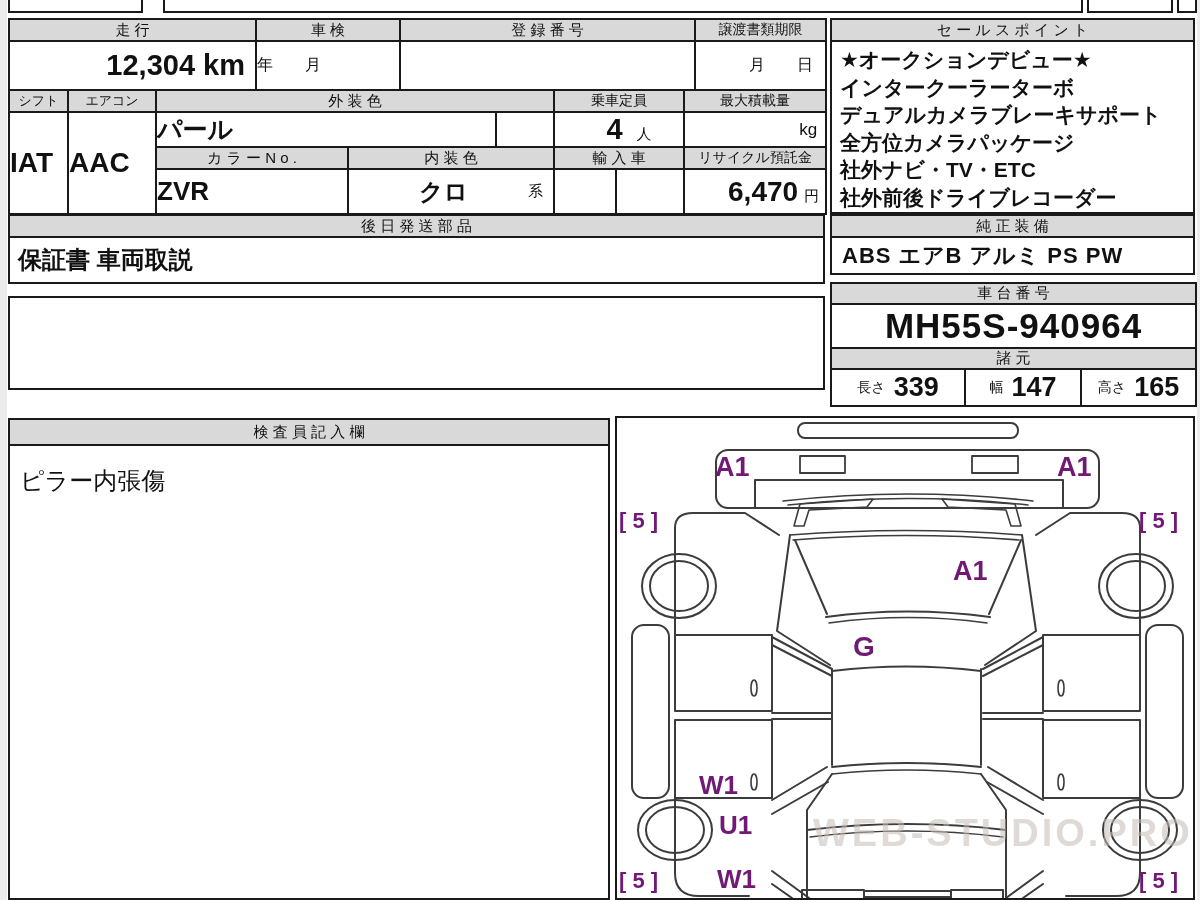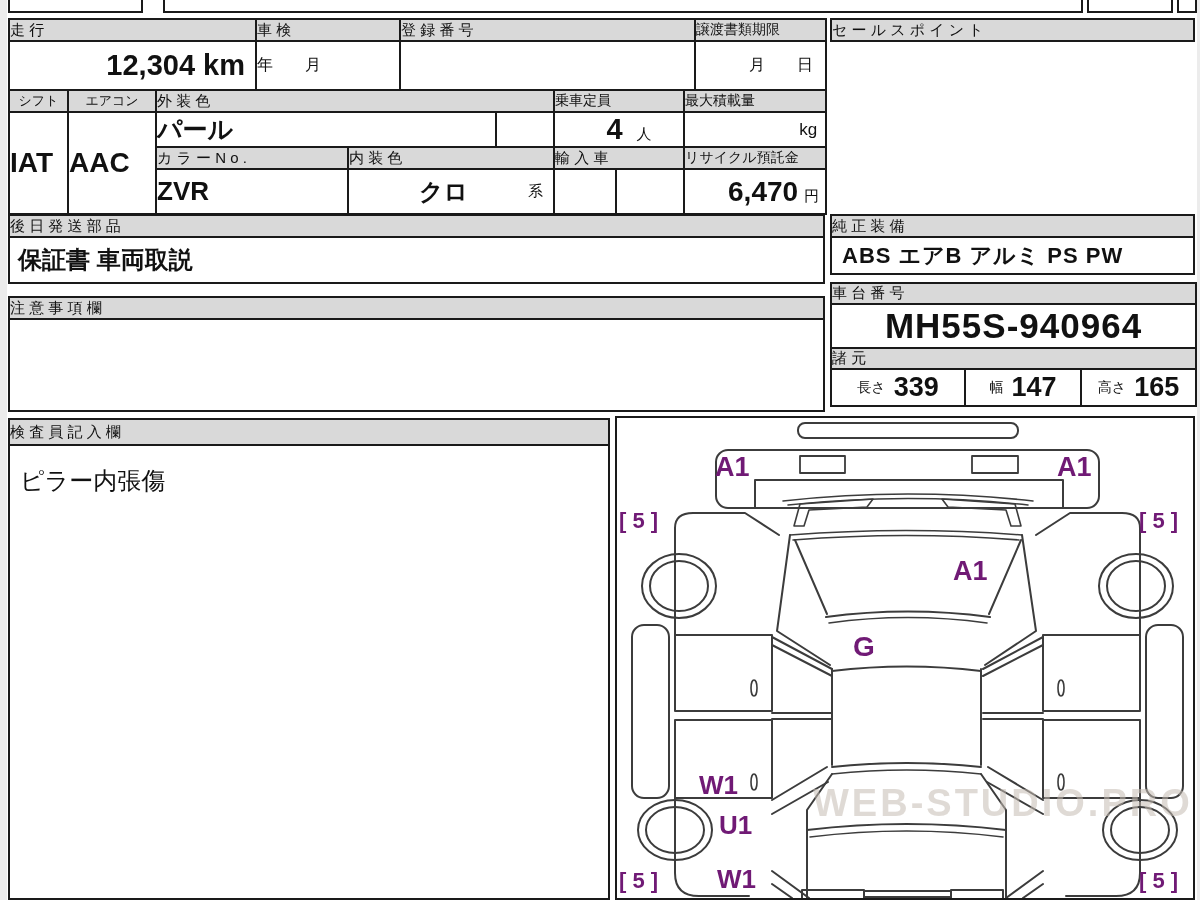--- a/index.html
+++ b/index.html
@@ -4,21 +4,21 @@
 <style>
   * { margin:0; padding:0; box-sizing:border-box; }
   html,body { width:1200px; height:900px; background:#f0f0f0; overflow:hidden; }
   body { font-family:"Liberation Sans","DejaVu Sans",sans-serif; color:#111; }
   .sheet { position:absolute; left:0; top:0; width:1200px; height:900px; background:#ffffff; }
   .edge { position:absolute; background:#ececec; }
 
   
   table { border-collapse:collapse; table-layout:fixed; position:absolute; }
   td { border:2px solid #1a1a1a; padding:0; overflow:hidden; vertical-align:middle; }
-  .hdr { background:#d9d9d9; font-size:15px; font-weight:normal; color:#111; }
+  .hdr { background:#d9d9d9; text-align:center; font-size:15px; font-weight:normal; color:#111; }
   .hdr-sm { background:#d9d9d9; text-align:center; font-size:13px; }
   .center { text-align:left; }
   .right { text-align:right; }
 
   
   .topcell { position:absolute; top:0; height:13px; border:2px solid #1a1a1a; border-top:none; background:#fff; }
 
   .big { font-size:29px; font-weight:bold; }
   .unit { font-size:15px; font-weight:normal; }
 
@@ -28,21 +28,21 @@
 
   .dim-cell { display:flex; align-items:center; justify-content:center; gap:8px; height:100%; }
   .dim-label { font-size:14px; }
   .dim-value { font-size:27px; font-weight:bold; }
 
   
   .diagram { position:absolute; left:615px; top:416px; width:580px; height:484px;
              border:2px solid #1a1a1a; background:#fff; }
   .diagram svg { position:absolute; left:0; top:0; }
   .dlabel { position:absolute; font-weight:bold; color:#701a75; white-space:nowrap; }
-  .watermark { position:absolute; left:196px; top:364px; font-size:38px; font-weight:bold;
+  .watermark { position:absolute; left:196px; top:394px; font-size:38px; font-weight:bold;
                color:rgba(196,188,178,0.55); letter-spacing:3px; white-space:nowrap; }
 
   .inspector-note { font-size:24px; font-weight:normal; padding:19px 10px; vertical-align:top; }
   .shipped-note  { font-size:24px; font-weight:bold; padding-left:8px;border-radius:16px; }
   .equip-note    { font-size:22px; font-weight:bold; padding-left:10px; letter-spacing:1px; }
 </style>
 </head>
 <body>
 
 <div class="sheet">
@@ -126,20 +126,30 @@
       </td>
     </tr>
   </tbody>
     </table>
 
   <table style="left:830px;top:18px;width:365px;">
     <tbody>
         <tr style="height:22px">
       <td class="hdr">セ ー ル ス ポ イ ン ト</td>
     </tr>
+    <tr style="height:172px">
+      <td style="vertical-align:top;padding-top:4px">
+        <div class="sales-line">★オークションデビュー★</div>
+        <div class="sales-line">インタークーラーターボ</div>
+        <div class="sales-line">デュアルカメラブレーキサポート</div>
+        <div class="sales-line">全方位カメラパッケージ</div>
+        <div class="sales-line">社外ナビ・TV・ETC</div>
+        <div class="sales-line">社外前後ドライブレコーダー</div>
+      </td>
+    </tr>
   </tbody>
     </table>
 
   <table style="left:8px;top:214px;width:817px;">
     <tbody>
         <tr style="height:22px">
       <td class="hdr">後 日 発 送 部 品</td>
     </tr>
     <tr style="height:46px">
       <td class="shipped-note">保証書 車両取説</td>
@@ -153,23 +163,20 @@
       <td class="hdr">純 正 装 備</td>
     </tr>
     <tr style="height:37px">
       <td class="equip-note">ABS エアB アルミ PS PW</td>
     </tr>
   </tbody>
     </table>
 
   <table style="left:8px;top:296px;width:817px;">
     <tbody>
-        <tr style="height:22px">
-      <td class="hdr">注 意 事 項 欄</td>
-    </tr>
     <tr style="height:92px">
       <td style="vertical-align:top"></td>
     </tr>
   </tbody>
     </table>
 
   <table style="left:830px;top:282px;width:365px;">
     <colgroup>
         <col style="width:134px">
         <col style="width:116px">

